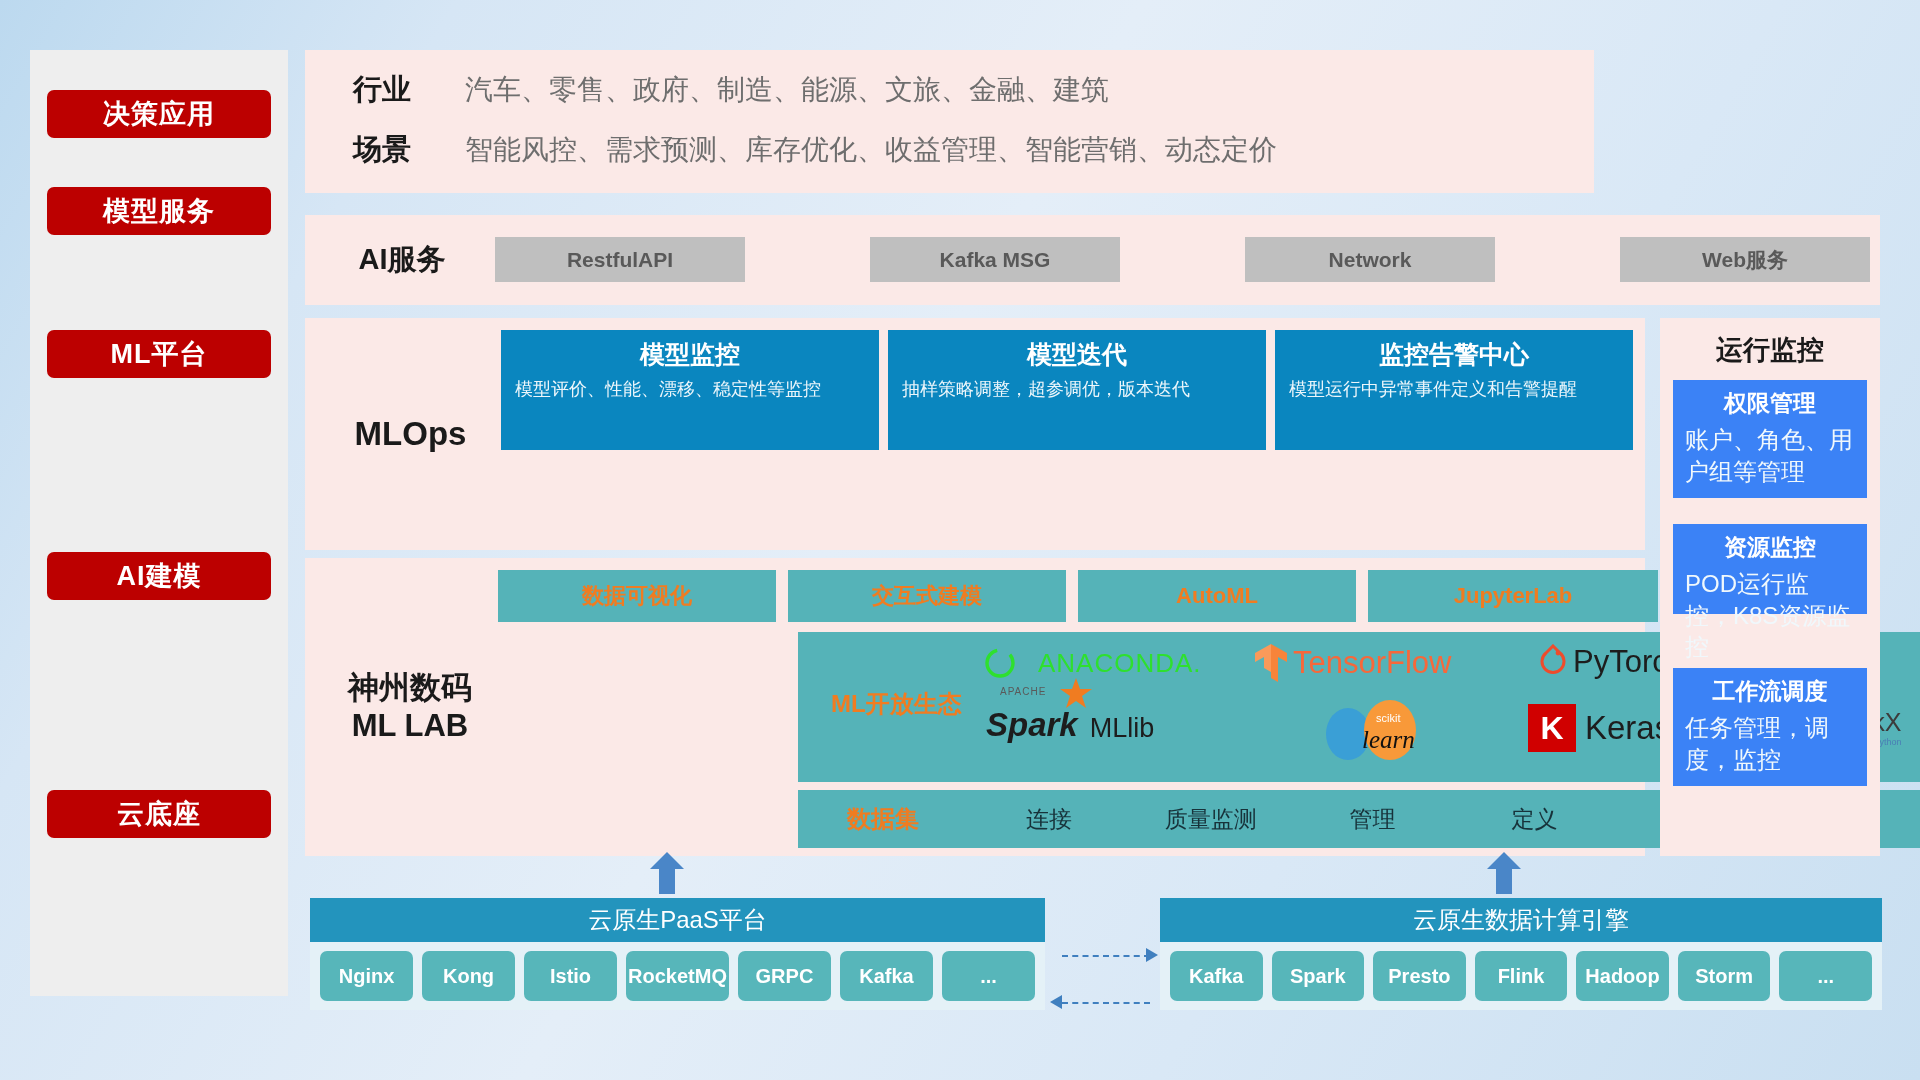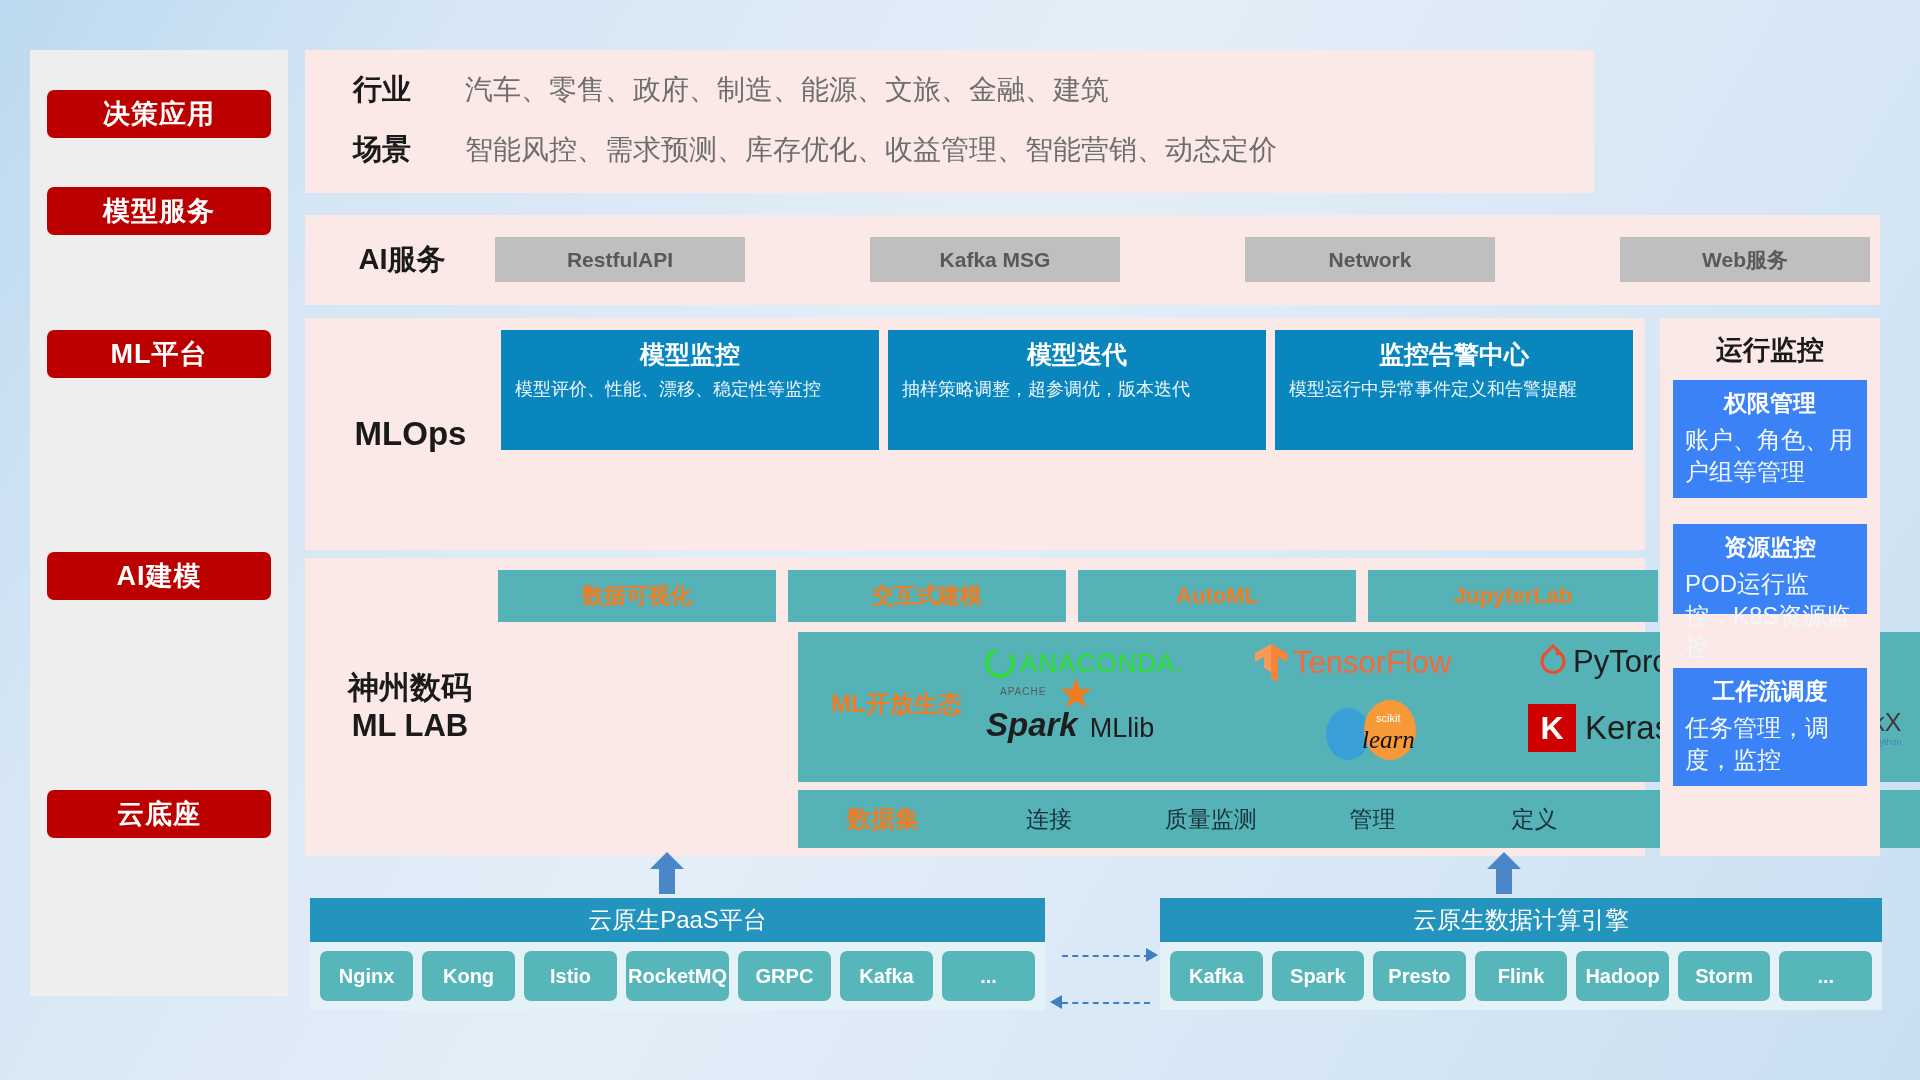--- a/index.html
+++ b/index.html
@@ -105,21 +105,21 @@
   .rt-card-desc{font-size:24px;color:#f0f8fc;line-height:1.32;margin-top:5px;}
 
   
   .cloud-group{position:absolute;}
   .cloud-head{
     height:44px;background:#2394bd;color:#ffffff;font-size:24px;
     display:flex;align-items:center;justify-content:center;
   }
   .cloud-body{
     background:#e4f1f7;display:flex;align-items:center;gap:9px;
-    padding:9px 10px;box-sizing:border-box;
+    padding:9px 10px;box-sizing:border-box;justify-content:flex-end;
   }
   .cloud-chip{
     flex:1;height:50px;background:#57b6ba;border-radius:7px;
     color:#ffffff;font-size:20px;font-weight:bold;
     display:flex;align-items:center;justify-content:center;text-align:center;
     line-height:1.05;padding:0 2px;box-sizing:border-box;
   }
   .up-arrow{position:absolute;width:42px;height:42px;}
   .dash-line{position:absolute;border-top:2px dashed #3f7fbf;}
   .tri{position:absolute;width:0;height:0;}
@@ -211,21 +211,21 @@
         <span>JupyterLab</span>
       </div>
 
     <div class="eco-box">
       <div class="eco-label">ML开放生态</div>
 
       <div style="position:absolute;left:185px;top:14px;display:flex;align-items:center;">
         <svg width="34" height="34" viewBox="0 0 34 34">
             <circle cx="17" cy="17" r="13" fill="none" stroke="#2ee02e" stroke-width="3.4" stroke-dasharray="58 14"></circle>
           </svg>
-        <span style="font-size:26px;color:#2ee02e;letter-spacing:1px;margin-left:3px;">ANACONDA.</span>
+        <span style="font-size:26px;color:#2ee02e;letter-spacing:1px;margin-left:21px;">ANACONDA.</span>
       </div>
       <div style="position:absolute;left:455px;top:10px;display:flex;align-items:center;">
         <svg width="36" height="42" viewBox="0 0 36 42">
             <polygon points="18,2 34,11 34,20 25,15 25,40 18,36" fill="#f7843a"></polygon>
             <polygon points="18,2 2,11 2,20 11,15 11,26 18,30" fill="#fa9a5a"></polygon>
           </svg>
         <span style="font-size:31px;color:#f7683a;margin-left:4px;">TensorFlow</span>
       </div>
       <div style="position:absolute;left:740px;top:12px;display:flex;align-items:center;">
         <svg width="30" height="36" viewBox="0 0 30 36">

